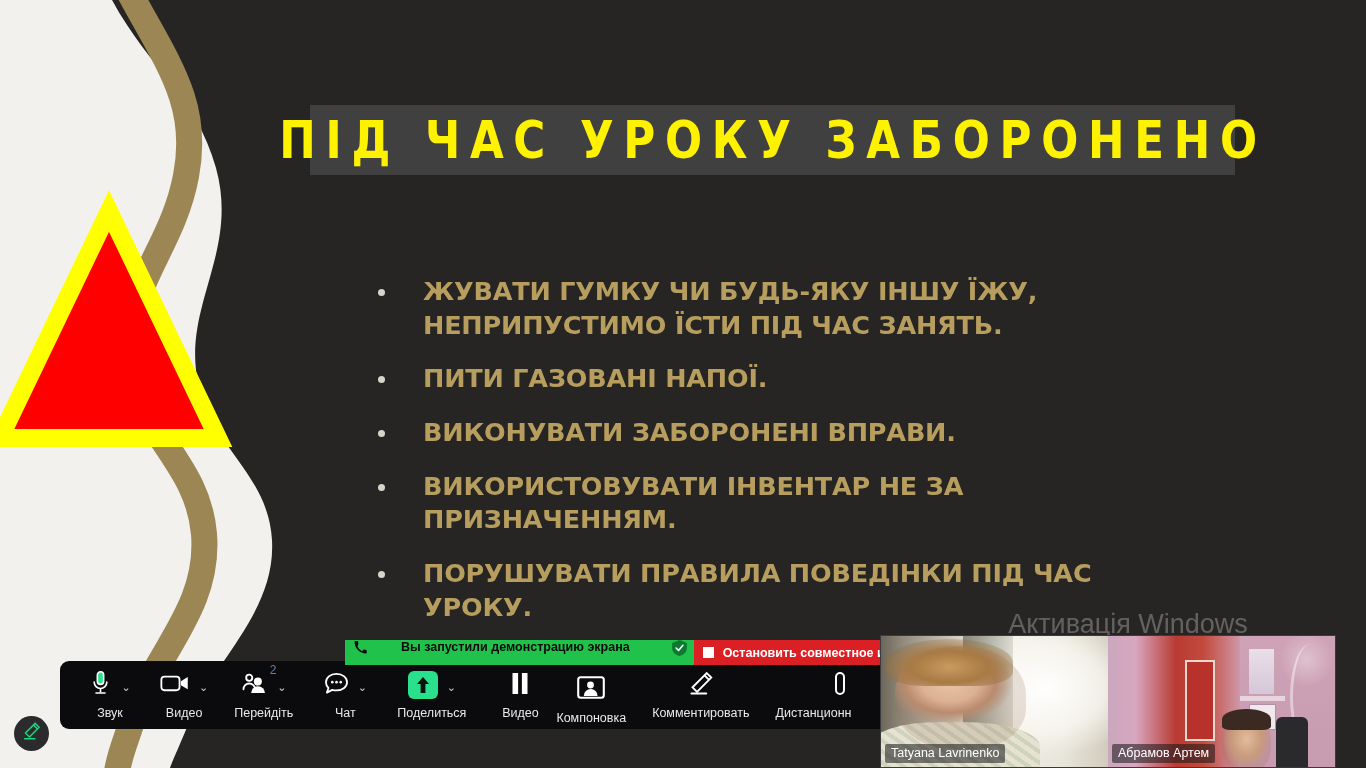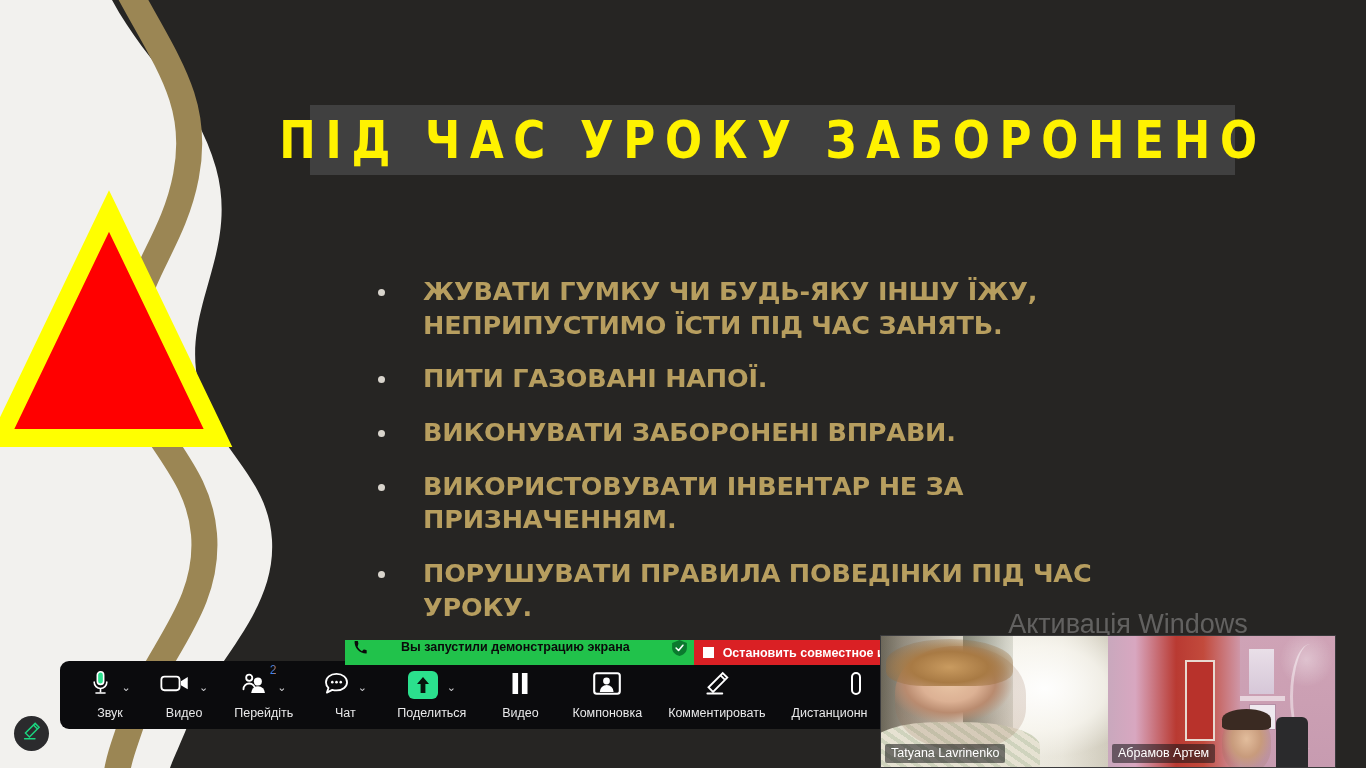--- a/index.html
+++ b/index.html
@@ -370,21 +370,21 @@
       <span>
         <svg width="20" height="23" viewBox="0 0 20 23">
           <rect x="2.5" y="1" width="5.6" height="21" fill="#ffffff"></rect>
           <rect x="11.9" y="1" width="5.6" height="21" fill="#ffffff"></rect>
         </svg>
       </span>
     </div>
     <div class="tb-label">Видео</div>
   </div>
 
-  <div class="tb-item" style="margin-left:16px;">
+  <div class="tb-item" style="margin-left:0;justify-content:center;">
     <div class="tb-icon-row">
       <span>
         <svg width="28" height="23" viewBox="0 0 28 23">
           <rect x="1.2" y="1.2" width="25.6" height="20.6" rx="2.5" fill="none" stroke="#ffffff" stroke-width="2.1"></rect>
           <circle cx="13.5" cy="9" r="3.4" fill="#ffffff"></circle>
           <path d="M6.8 20 a6.9 6.9 0 0 1 13.8 0 Z" fill="#ffffff"></path>
         </svg>
       </span>
     </div>
     <div class="tb-label">Компоновка</div>

